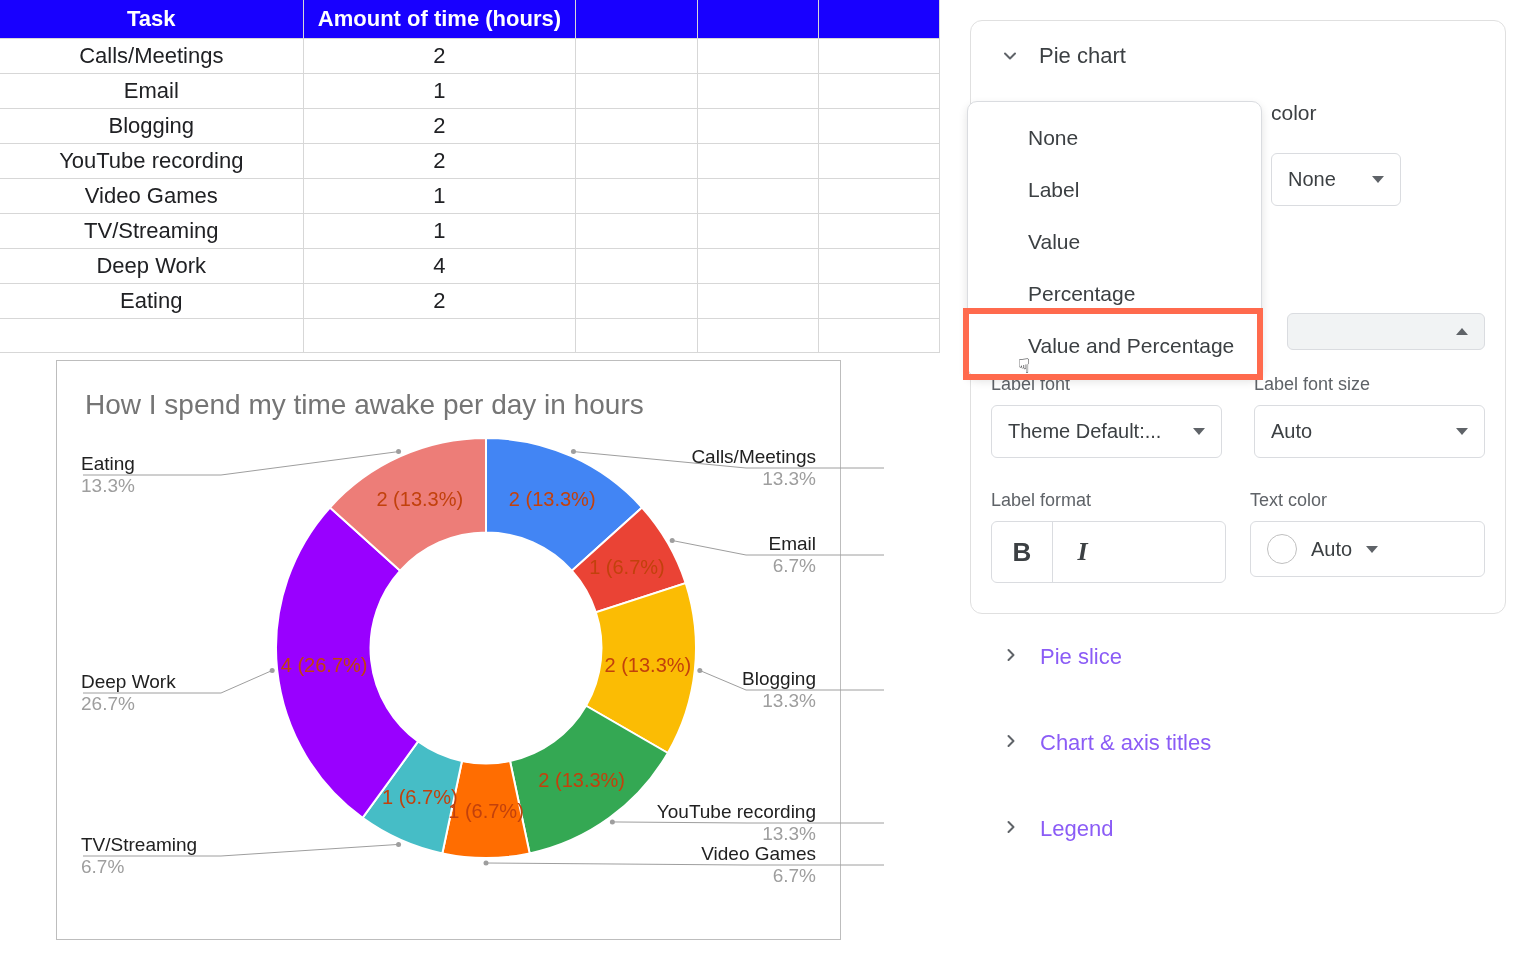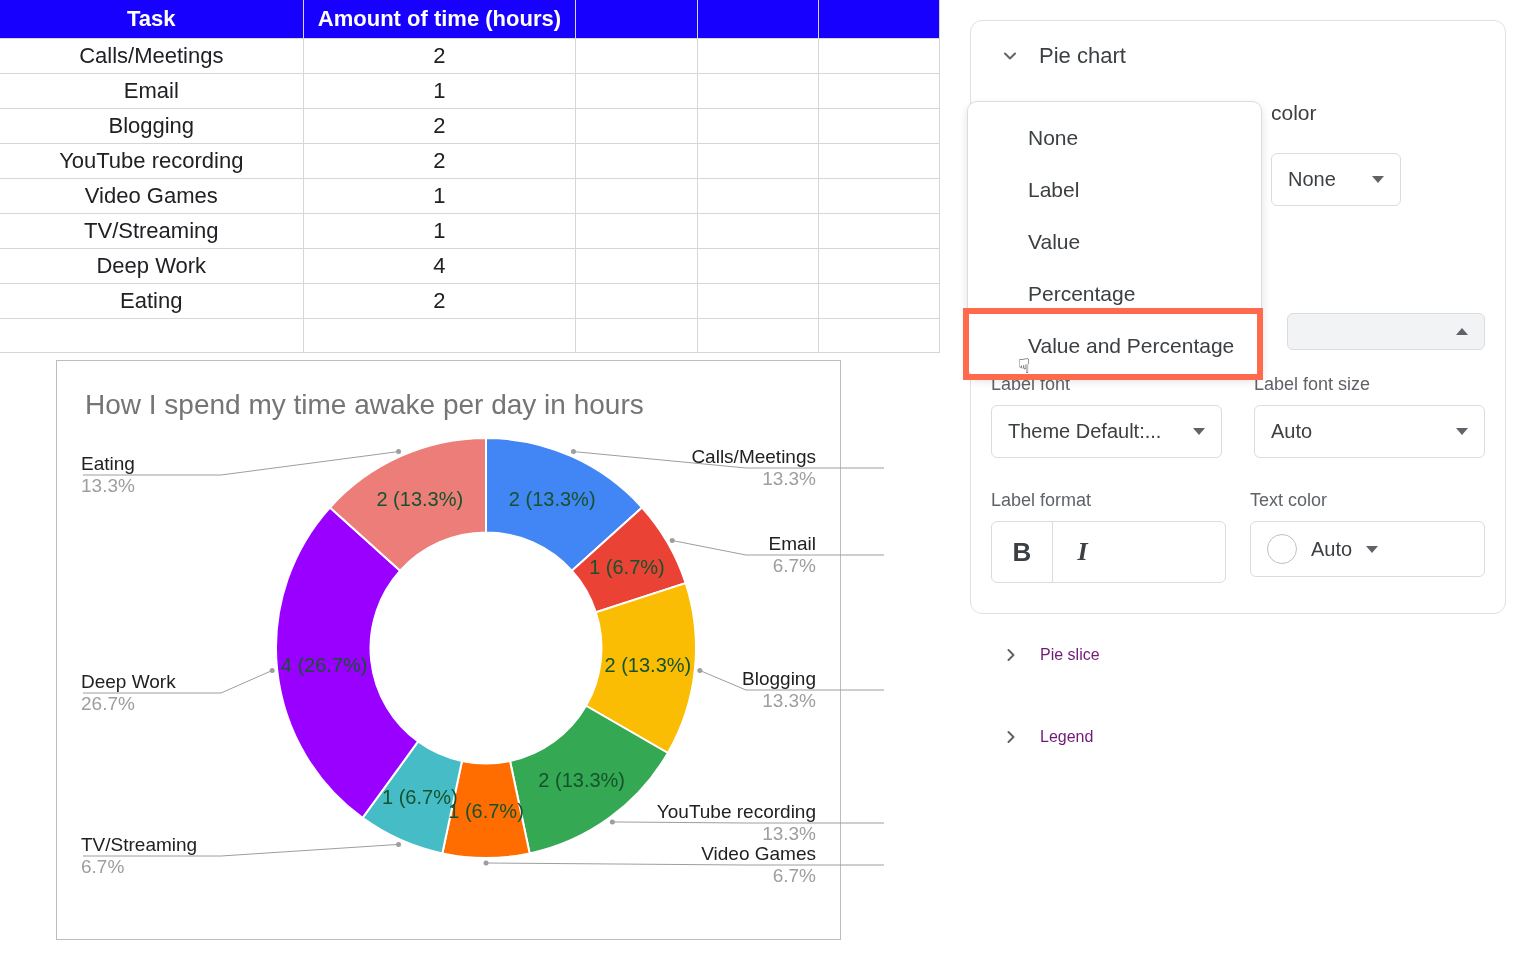--- a/index.html
+++ b/index.html
@@ -76,21 +76,21 @@
     position: absolute;
     font-size: 19px;
     line-height: 1.15;
   }
   .leader .lbl { color: #212121; white-space: nowrap; }
   .leader .pct { color: #9e9e9e; }
   .leader.right-side { text-align: right; }
   .slice-label {
     position: absolute;
     font-size: 20px;
-    color: #14532d;
+    color: #c2410c;
     transform: translate(-50%,-50%);
     white-space: nowrap;
   }
 
   
   .panel-card {
     border: 1px solid #e0e0e0;
     border-radius: 12px;
     padding-bottom: 30px;
     position: relative;
@@ -182,22 +182,22 @@
   }
   .bi-box .btn + .btn { border-left:1px solid #dadce0; }
   .italic { font-style: italic; font-family: 'Times New Roman',serif; }
   .color-box {
     border:1px solid #dadce0; border-radius:6px; display:flex; align-items:center;
     padding: 12px 16px; gap:14px; font-size:20px; color:#3c4043; cursor:pointer;
   }
   .swatch { width:30px; height:30px; border-radius:50%; border:1px solid #c0c0c0; background:#fff; }
 
   .acc-row {
-    display:flex; align-items:center; gap:18px;
-    padding: 30px 30px; font-size:16px; color:#701a75;
+    display:flex; align-items:flex-start; gap:18px;
+    padding: 30px 30px; font-size:22px; color:#8b5cf6;
     border-top:0; cursor:pointer;
   }
 
   .slicelabel-select-row{
     padding:36px 20px 0 20px;
     display:flex; gap:24px;
   }
   .slicelabel-select-row .select{flex:1;}
 </style>
 </head>
@@ -442,17 +442,25 @@
           </svg>
       </span>
       <span>Pie slice</span>
     </div>
     <div class="acc-row">
       <span class="chev-icon">
         <svg viewBox="0 0 24 24">
             <polyline points="9 6 15 12 9 18"></polyline>
           </svg>
       </span>
+      <span>Chart &amp; axis titles</span>
+    </div>
+    <div class="acc-row">
+      <span class="chev-icon">
+        <svg viewBox="0 0 24 24">
+            <polyline points="9 6 15 12 9 18"></polyline>
+          </svg>
+      </span>
       <span>Legend</span>
     </div>
 
   </div>
 </div>
 
 </body></html>

